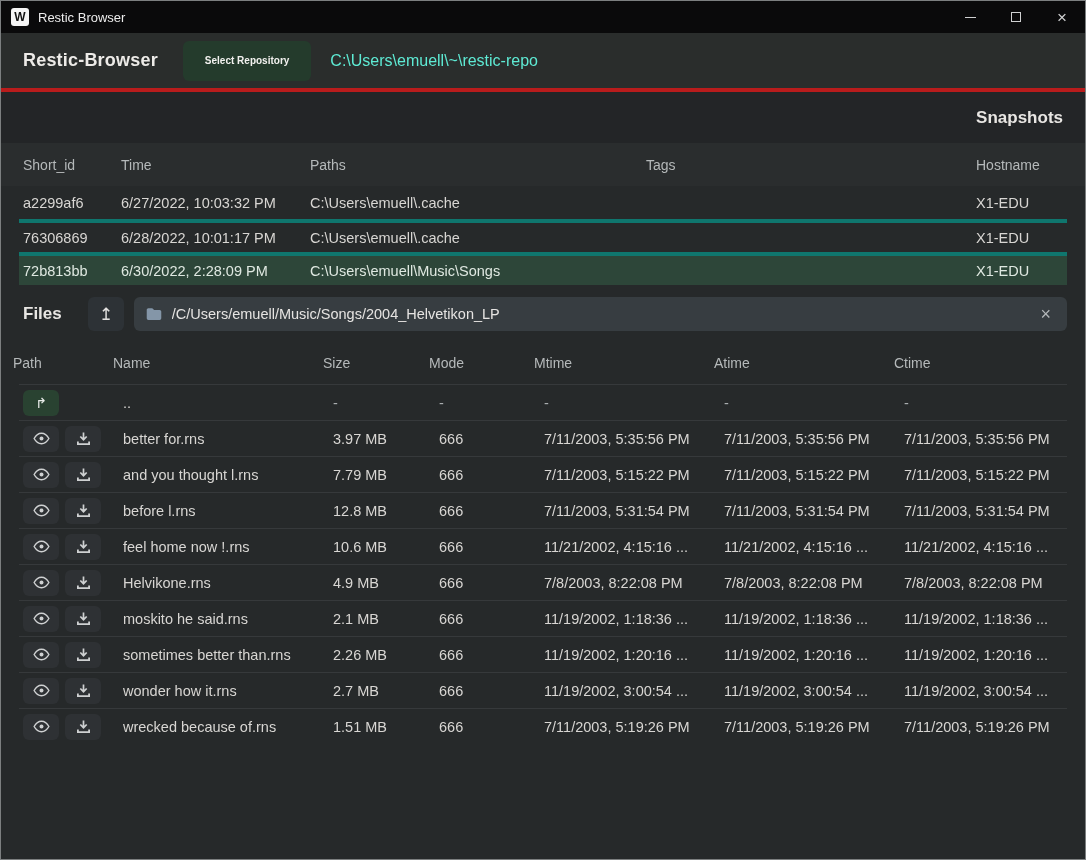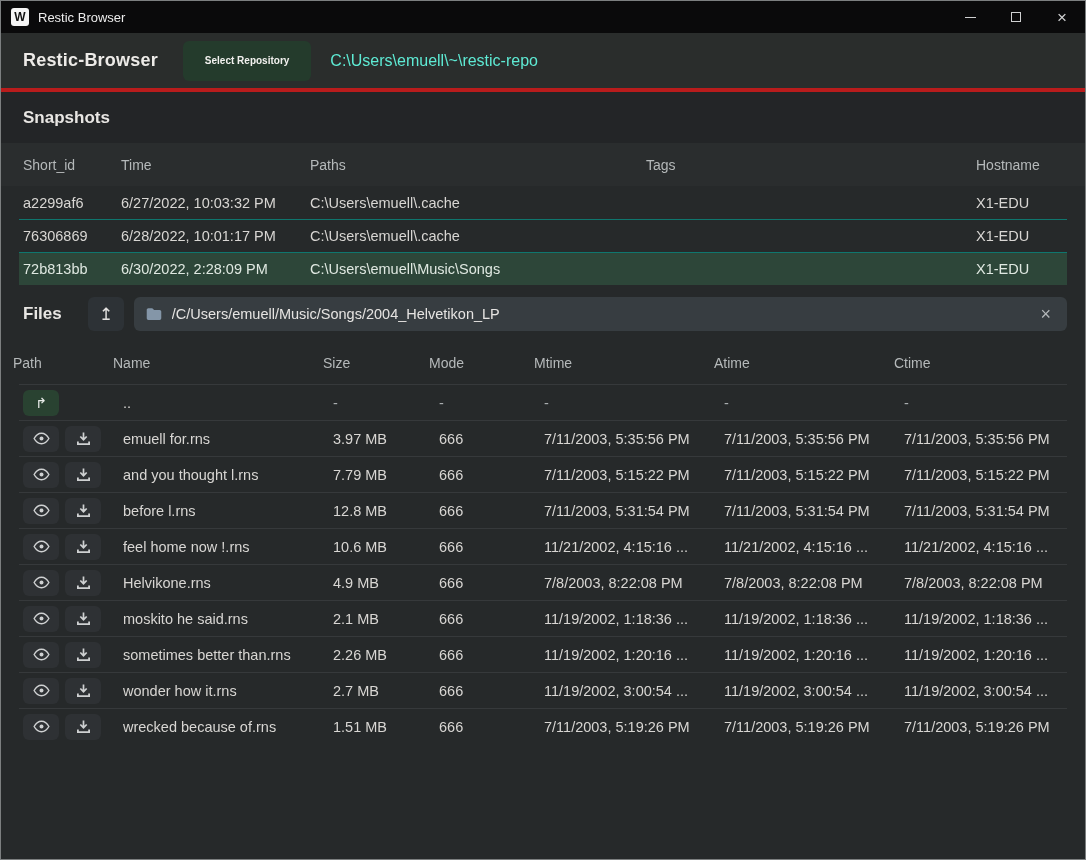--- a/index.html
+++ b/index.html
@@ -50,21 +50,21 @@
     margin-left: 25px; height: 40px; padding: 0 22px;
     background: #243b2c; border: none; border-radius: 6px;
     color: #f2f1ef; font-weight: 700; font-size: 10px;
     font-family: inherit; cursor: pointer;
   }
   .repo-path { margin-left: 19px; font-size: 16px; color: #5eead4; }
 
   
   .section-heading {
     background: #232527; padding: 16px 22px 15px 22px;
-    font-size: 17px; font-weight: 700; color: #e8e6e3;
+    font-size: 17px; font-weight: 700; color: #e8e6e3; text-align: right;
   }
 
   
   .table { margin: 0 18px; }
   .t-row { display: flex; align-items: center; }
   .t-head {
     background: transparent;
     color: #b5b9ba; font-size: 14px;
     height: 43px;
   }
@@ -73,21 +73,21 @@
 
   
   .sc-id   { width: 98px;  flex: 0 0 auto; }
   .sc-time { width: 189px; flex: 0 0 auto; }
   .sc-path { width: 336px; flex: 0 0 auto; }
   .sc-tags { width: 330px; flex: 0 0 auto; }
   .sc-host { flex: 1; }
 
   .snap-row {
     height: 33px; font-size: 14.5px; color: #d8d6d3;
-    border-top: 1px solid #0f766e; cursor: default;
+    border-top: 4px solid #0f766e; cursor: default;
   }
   .snap-rows .snap-row:first-child { border-top: none; }
   .snap-row.selected { background: #2d4639; color: #dfe8e1; }
 
   
   .files-bar {
     display: flex; align-items: center;
     padding: 10px 18px 10px 22px; background: #26292a;
   }
   .files-label { font-size: 17px; font-weight: 700; color: #e8e6e3; }
@@ -254,21 +254,21 @@
         <button class="icon-btn">
           <span style="display:flex;">
             <svg width="15" height="14" viewBox="0 0 15 14">
                   <path d="M7.5 0.5v7M4.3 4.5l3.2 3.2 3.2-3.2" fill="none" stroke="#cfd1d2" stroke-width="1.7"></path>
                   <path d="M1 9.5v3.5h13V9.5h-1.8v1.7H2.8V9.5z" fill="#cfd1d2"></path>
                 </svg>
           </span>
         </button>
       </div>
     </div>
-    <div class="c fc-name">emuell for.rns</div>
+    <div class="c fc-name">better for.rns</div>
     <div class="c fc-size">3.97 MB</div>
     <div class="c fc-mode">666</div>
     <div class="c fc-mtime">7/11/2003, 5:35:56 PM</div>
     <div class="c fc-atime">7/11/2003, 5:35:56 PM</div>
     <div class="c fc-ctime">7/11/2003, 5:35:56 PM</div>
   </div>
       <div class="t-row file-row">
     <div class="c fc-path">
       <div class="actions">
         <button class="icon-btn">

